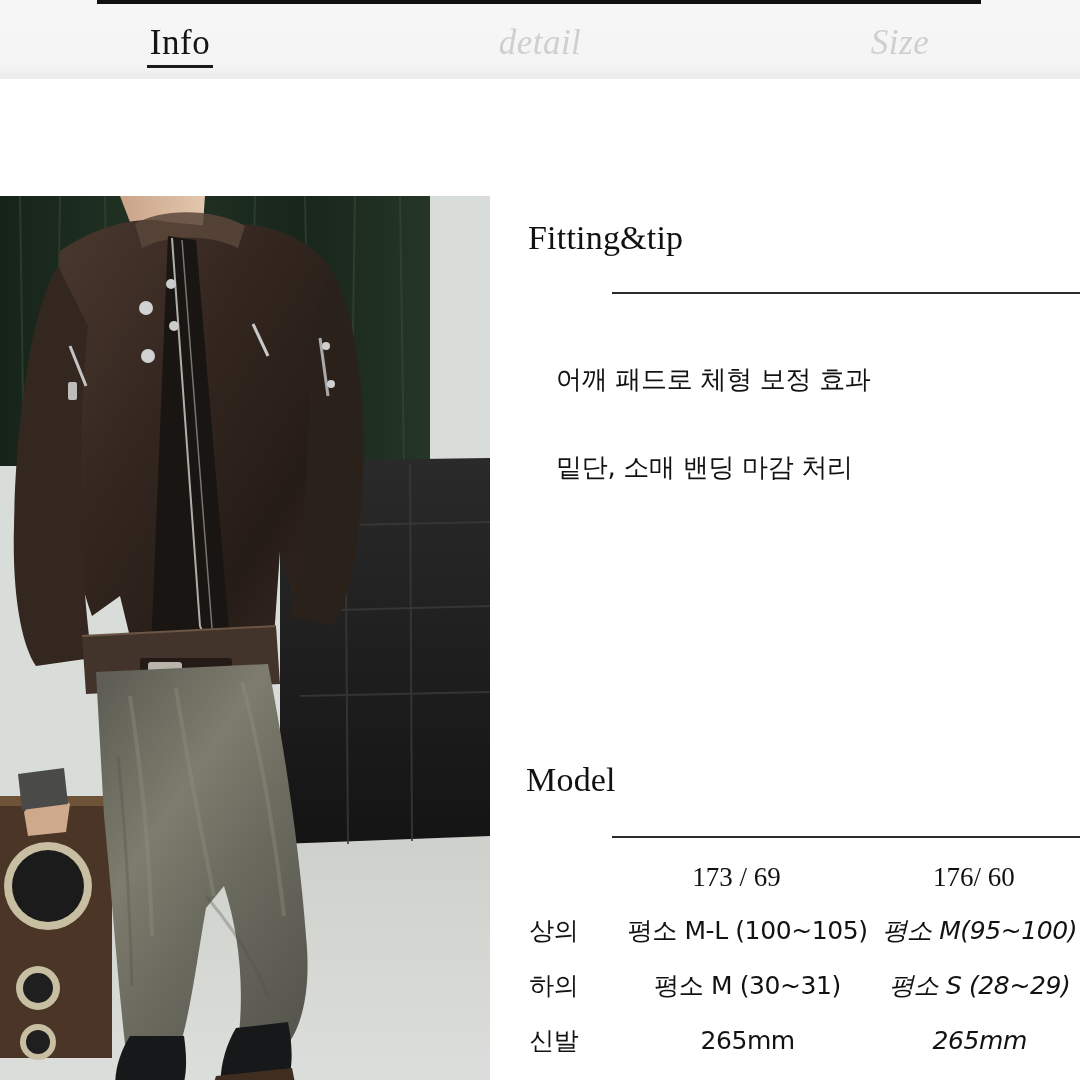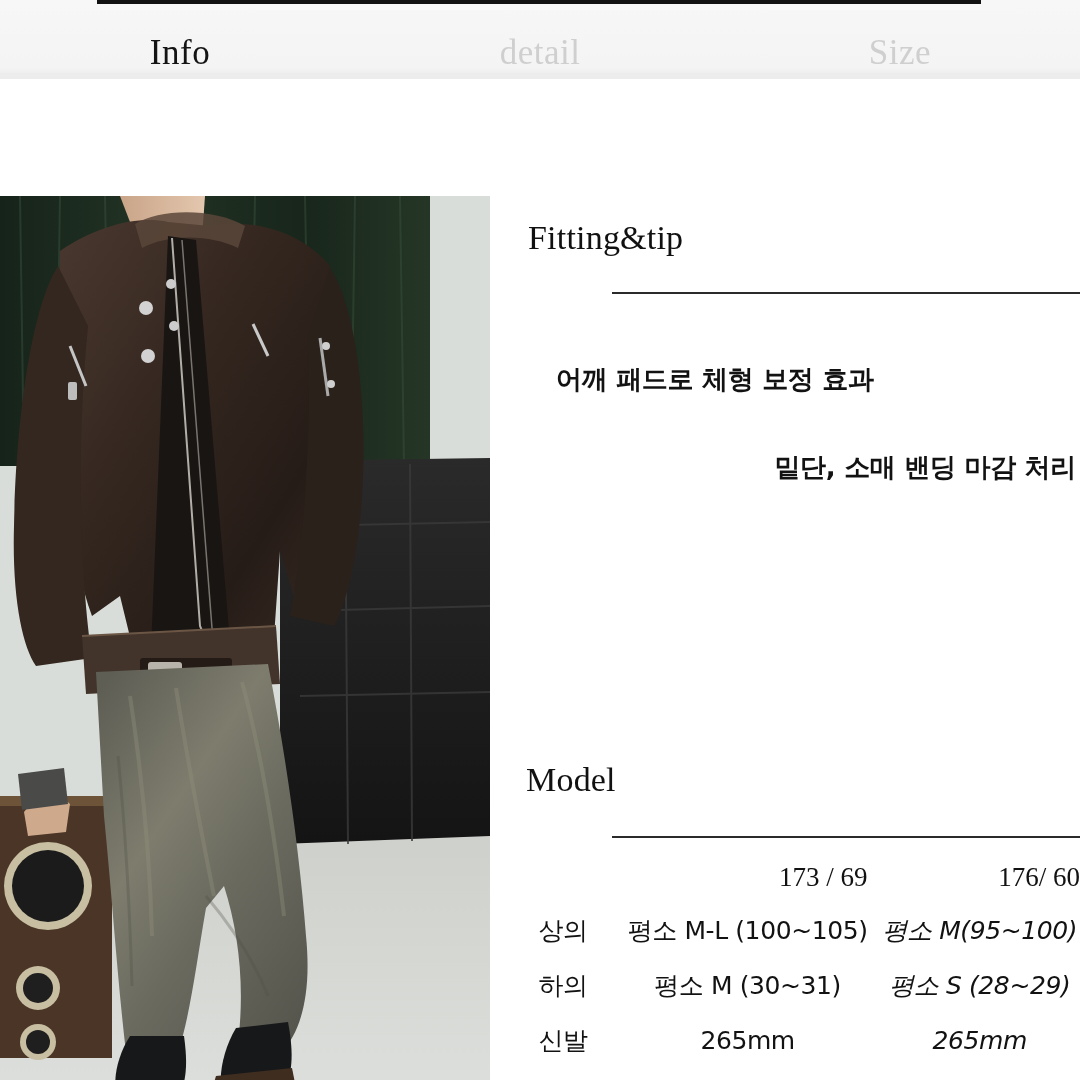--- a/index.html
+++ b/index.html
@@ -33,24 +33,25 @@
   }
   .tabbar-bottomline {
     position: absolute;
     left: 0; top: 73px;
     width: 1080px;
     height: 6px;
     background: #ececec;
   }
   .tabs {
     position: absolute;
-    left: 0; top: 20px;
+    left: 0; top: 4px;
     width: 1080px;
     height: 69px;
     display: flex;
+    align-items: center;
   }
   .tab {
     flex: 1 1 0;
     display: flex;
     align-items: flex-start;
     justify-content: center;
     padding-top: 14px;
     cursor: pointer;
   }
   .tab-inner {
@@ -60,21 +61,21 @@
   }
   .tab-label {
     font-family: "Liberation Serif", "DejaVu Serif", serif;
     font-size: 35px;
     line-height: 38px;
     letter-spacing: 0.5px;
     display: block;
     text-align: center;
   }
   .tab.active .tab-label { color: #141414; }
-  .tab.inactive .tab-label { color: #cfcfcf; }
+  .tab.inactive .tab-label { color: #cfcfcf; font-style: italic; }
   .tab-underline {
     position: absolute;
     left: -3px;
     right: -3px;
     bottom: 0;
     height: 3px;
     background: #1a1a1a;
   }
 
   
@@ -118,28 +119,28 @@
 
   .tip-list {
     position: absolute;
     left: 66px;
     top: 285px;
     width: 520px;
   }
   .tip-line {
     font-family: "DejaVu Sans", "Liberation Sans", sans-serif;
     font-size: 26px;
-    font-weight: 700;
+    font-weight: 400;
     line-height: 30px;
     color: #121212;
     margin-bottom: 58px;
     letter-spacing: -0.3px;
     white-space: nowrap;
   }
-  .tip-line:last-child { margin-bottom: 13px; text-align: right; }
+  .tip-line:last-child { margin-bottom: 13px; }
 
   
   .h-model { left: 36px; top: 682px; }
   .rule-model { left: 122px; top: 757px; width: 468px; }
 
   .model-table {
     position: absolute;
     left: 30px;
     top: 772px;
     width: 560px;
@@ -155,33 +156,33 @@
   .col-label { width: 110px; }
   .col-a { width: 230px; }
   .col-b { width: 220px; }
 
   .model-table thead th {
     height: 52px;
     font-family: "Liberation Serif", "DejaVu Serif", serif;
     font-size: 27px;
     font-weight: 400;
     color: #121212;
-    text-align: right;
+    text-align: center;
   }
   .model-table thead th.blank { text-align: left; }
 
   .model-table tbody td {
     height: 55px;
     font-size: 25px;
     font-weight: 400;
     color: #121212;
     letter-spacing: -0.4px;
   }
   td.row-label {
-    text-align: right;
+    text-align: center;
     padding-right: 18px;
     font-weight: 400;
   }
   td.cell-a { text-align: center; padding-left: 22px; }
   td.cell-b { text-align: center; padding-left: 12px; font-style: italic; }
 </style>
 </head>
 <body>
 
 <div class="tabbar">

